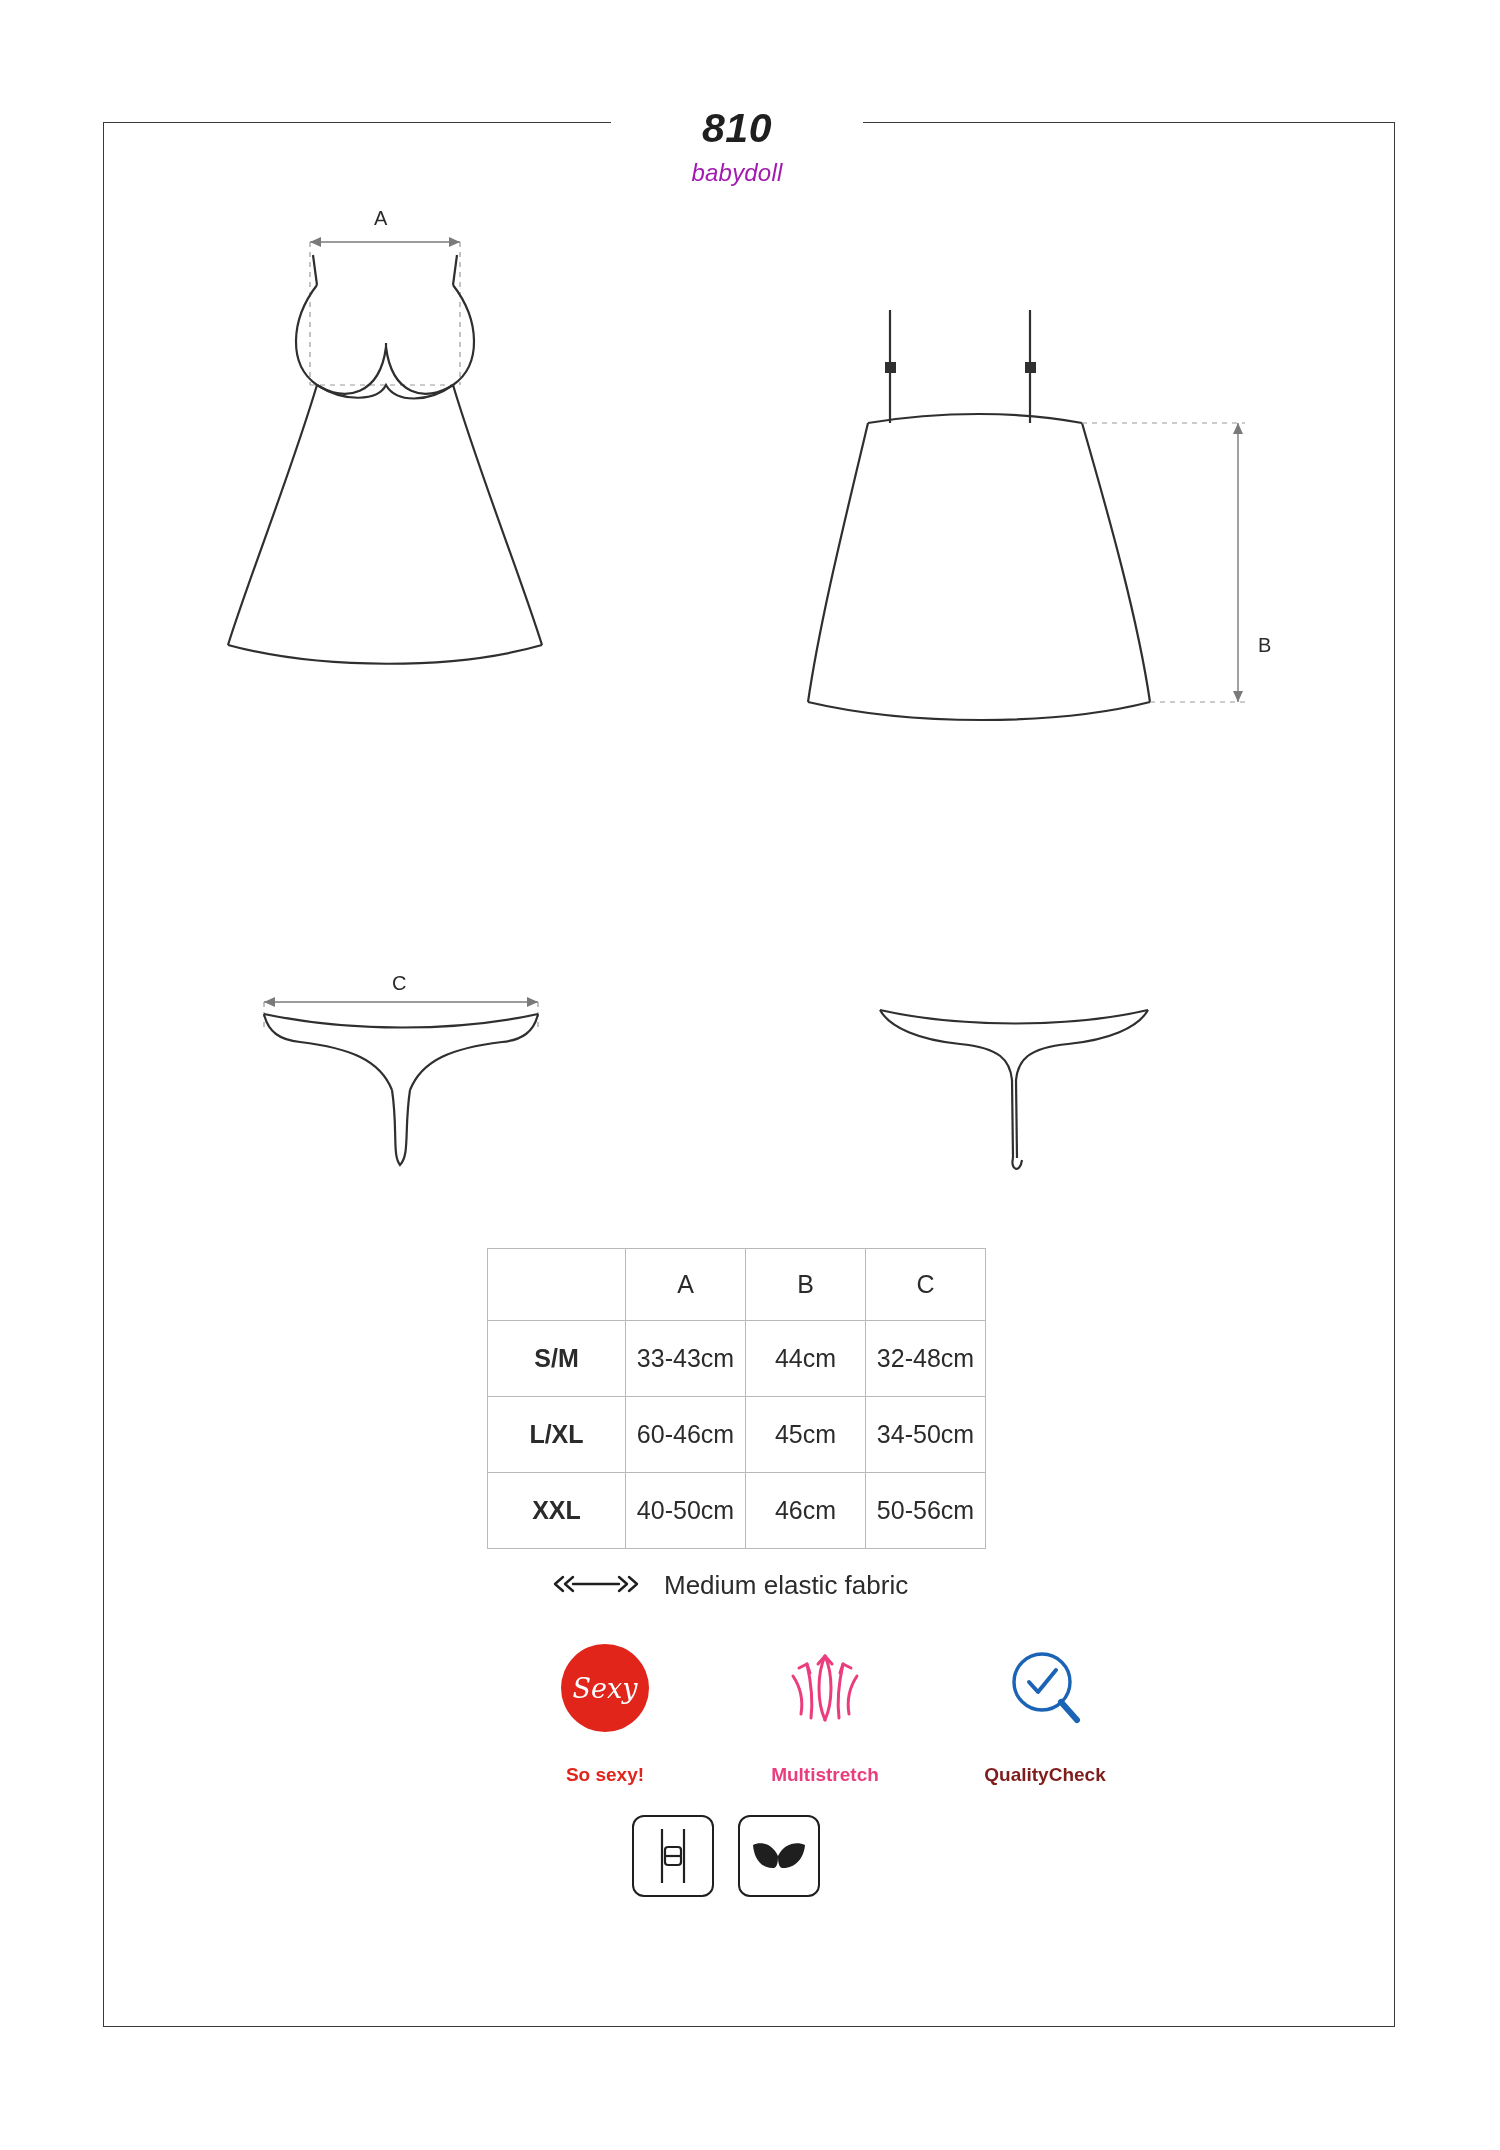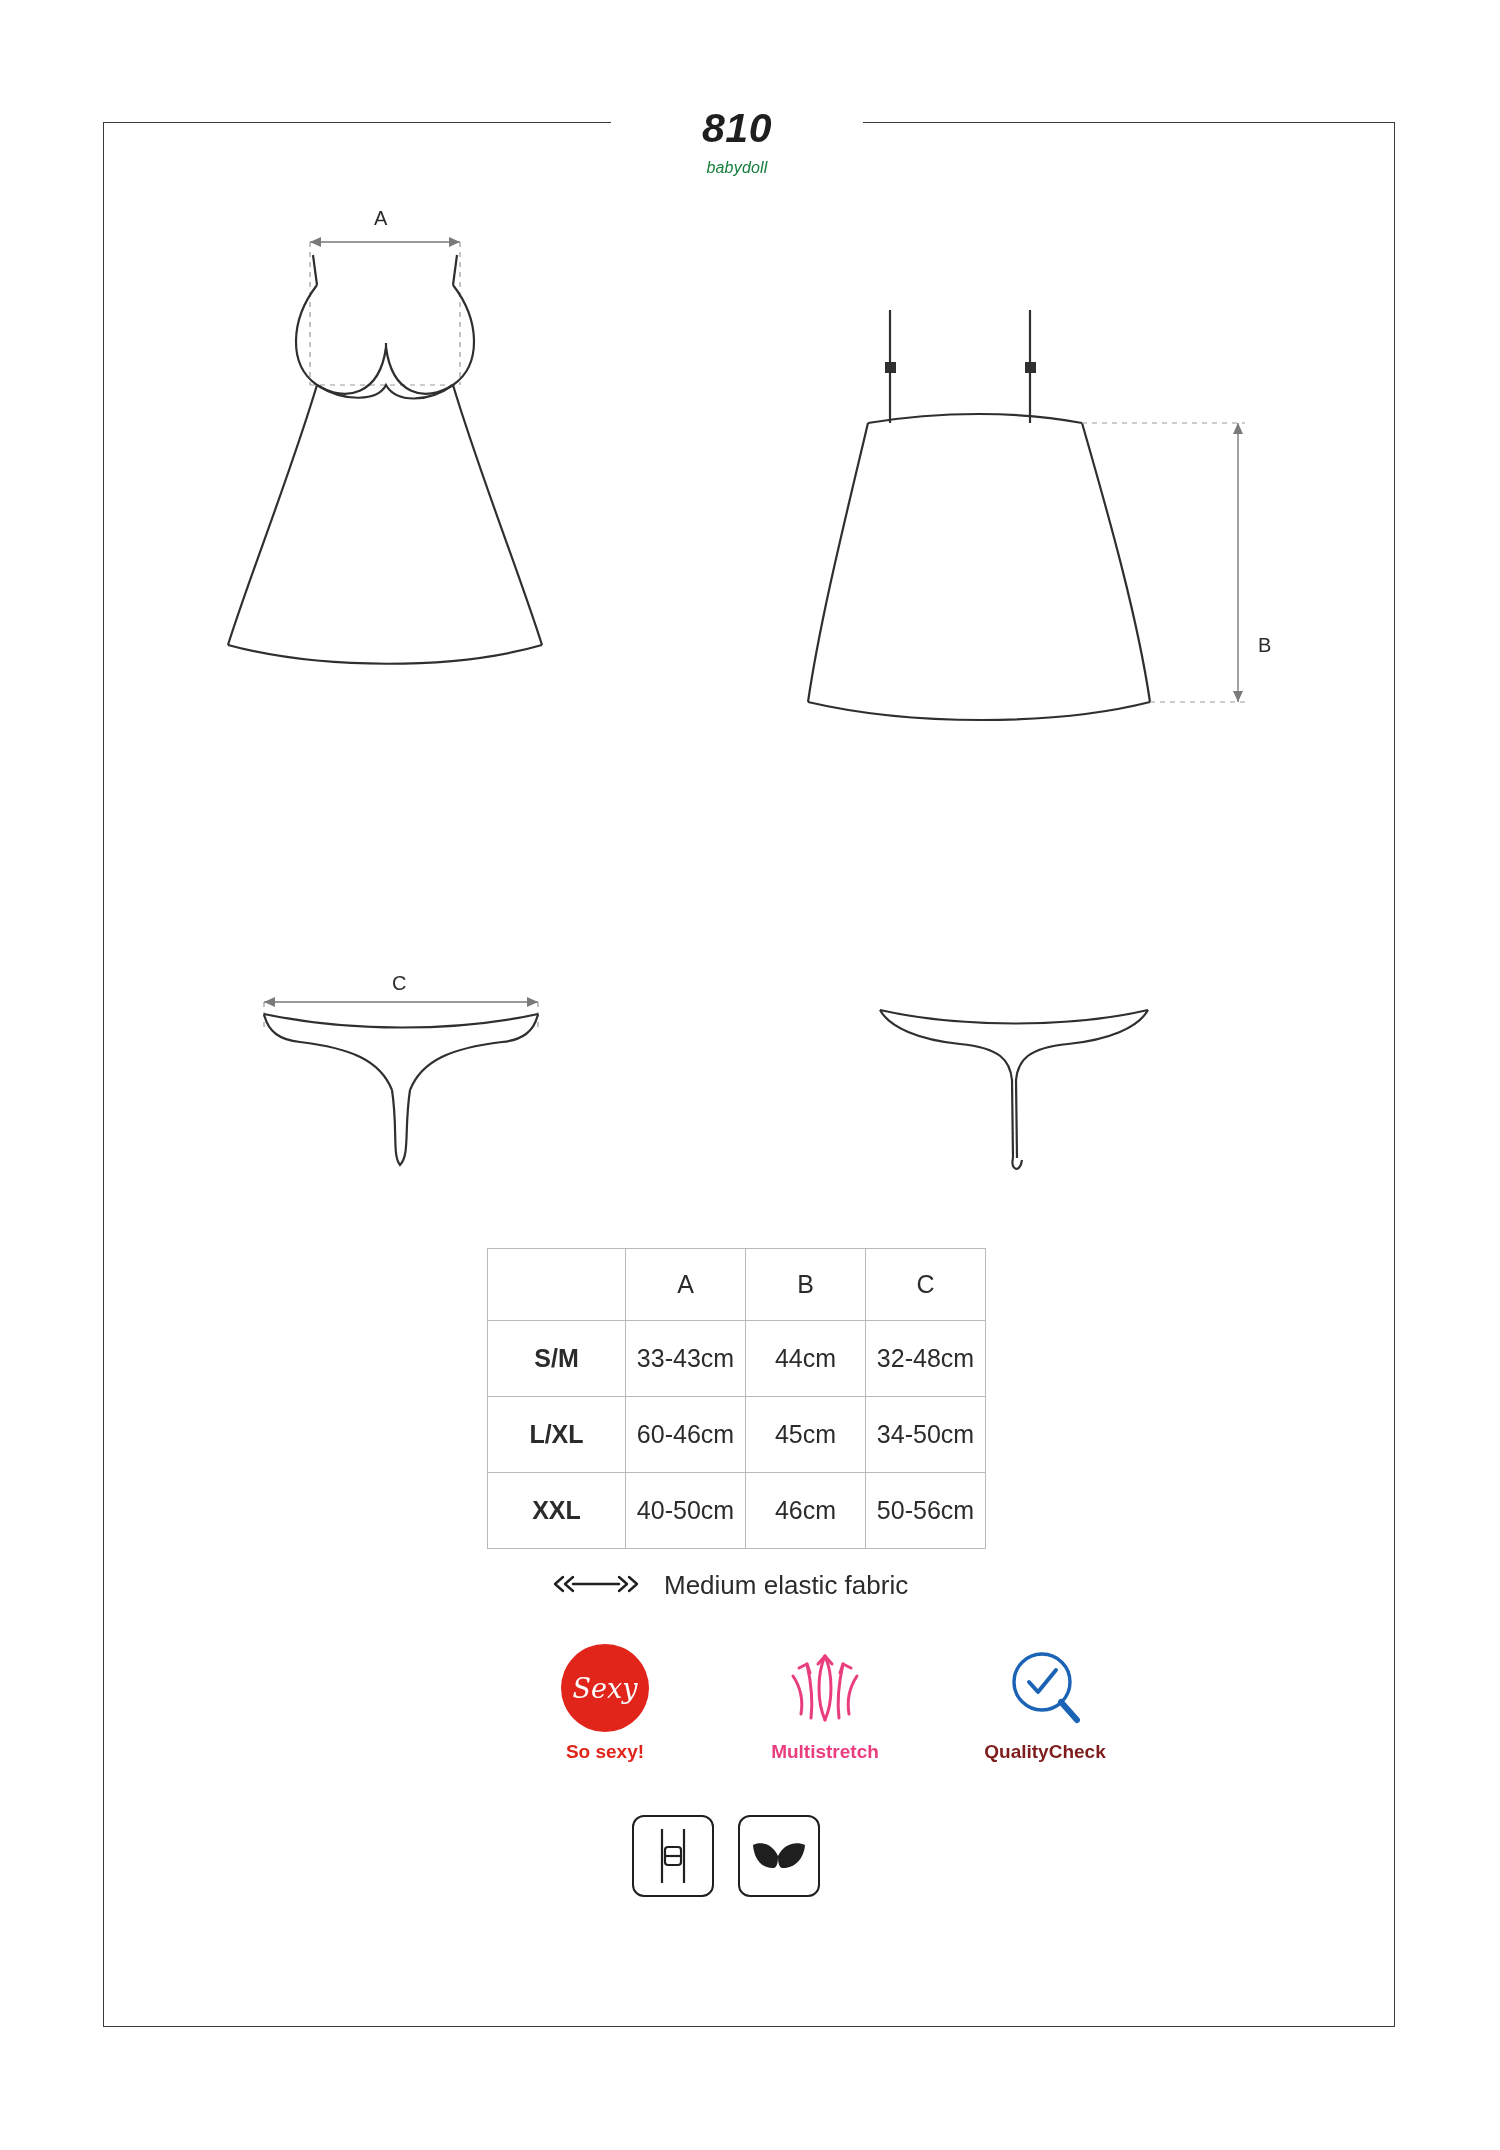--- a/index.html
+++ b/index.html
@@ -48,22 +48,22 @@
   }
   .title-plate .model {
     font-size: 41px;
     font-weight: bold;
     letter-spacing: 0.5px;
     color: #1f1f1f;
     line-height: 1;
     padding-top: 28px;
   }
   .title-plate .kind {
-    font-size: 16px;
-    color: #15803d;
+    font-size: 24px;
+    color: #a21caf;
     padding-top: 10px;
     letter-spacing: 0.2px;
   }
 
   
   .draw {
     position: absolute;
   }
   .dim-label {
     position: absolute;
@@ -116,21 +116,21 @@
     top: 1640px;
     display: flex;
     gap: 50px;
     align-items: flex-start;
   }
   .badge {
     width: 170px;
     text-align: center;
   }
   .badge .cap {
-    margin-top: 1px;
+    margin-top: 24px;
     font-size: 19px;
     font-weight: bold;
   }
   .cap-red { color: #e1251b; }
   .cap-pink { color: #ea3d7e; }
   .cap-blue { color: #7f1d1d; }
 
   
   .care {
     position: absolute;

